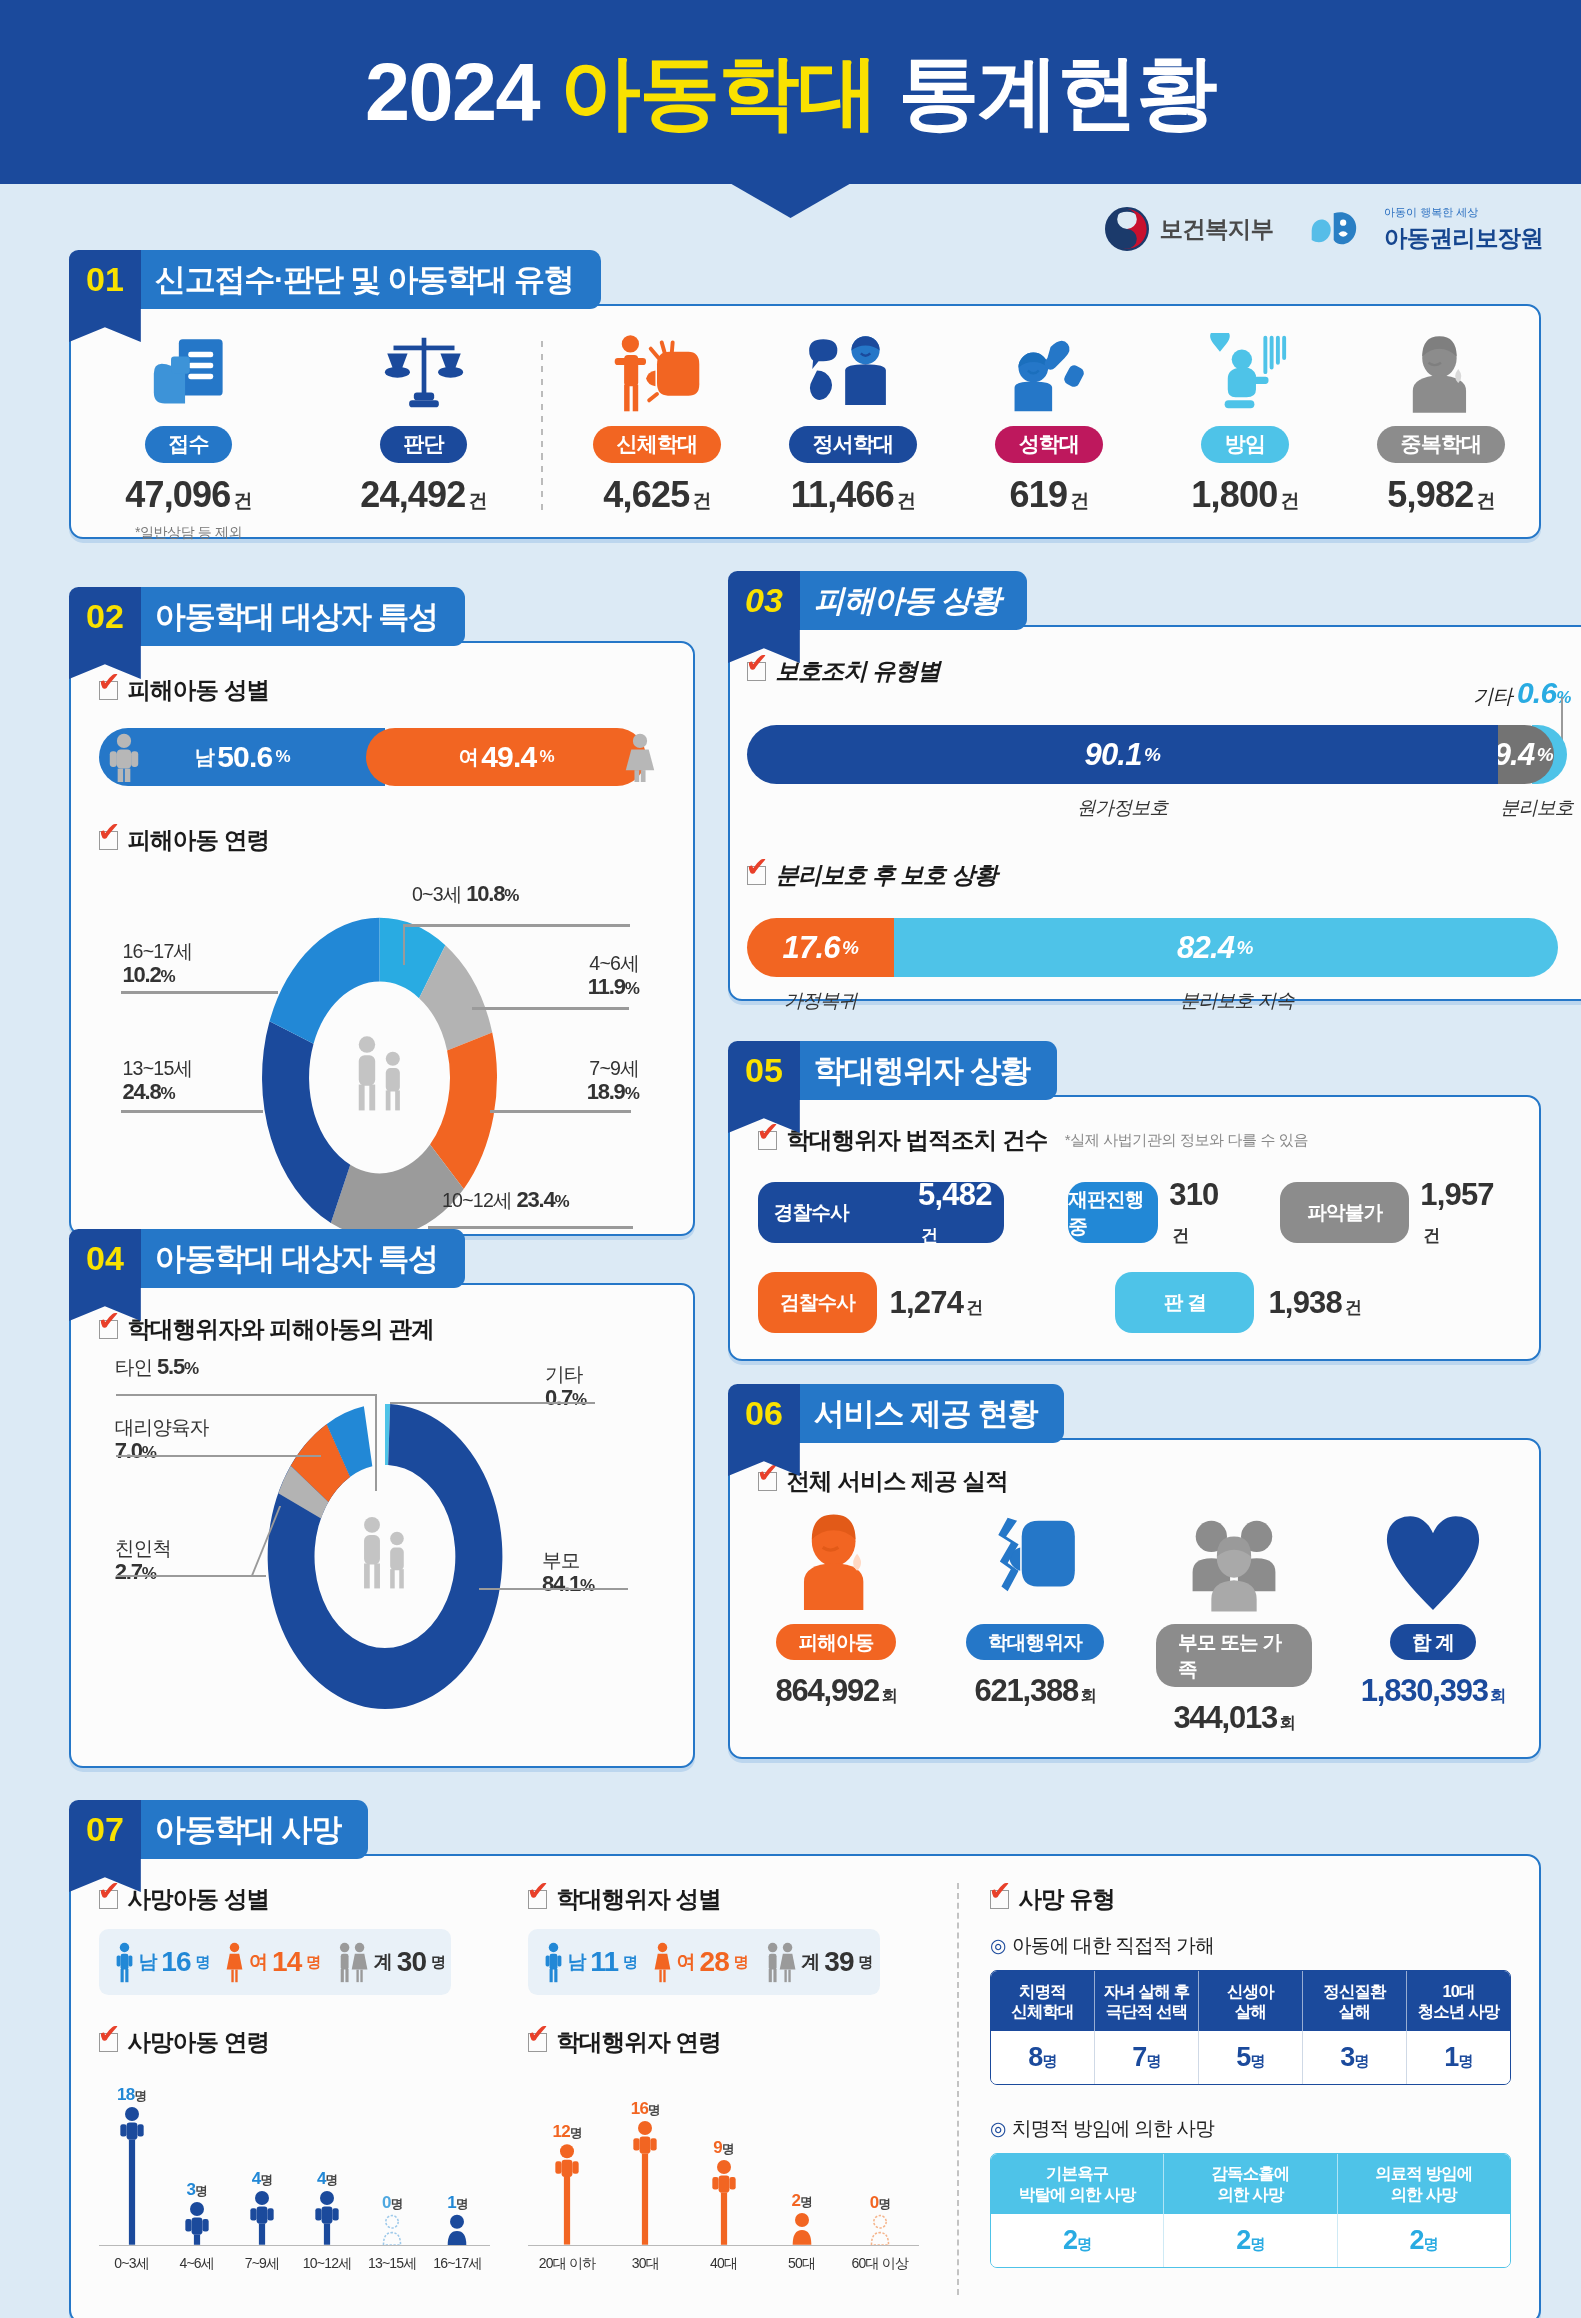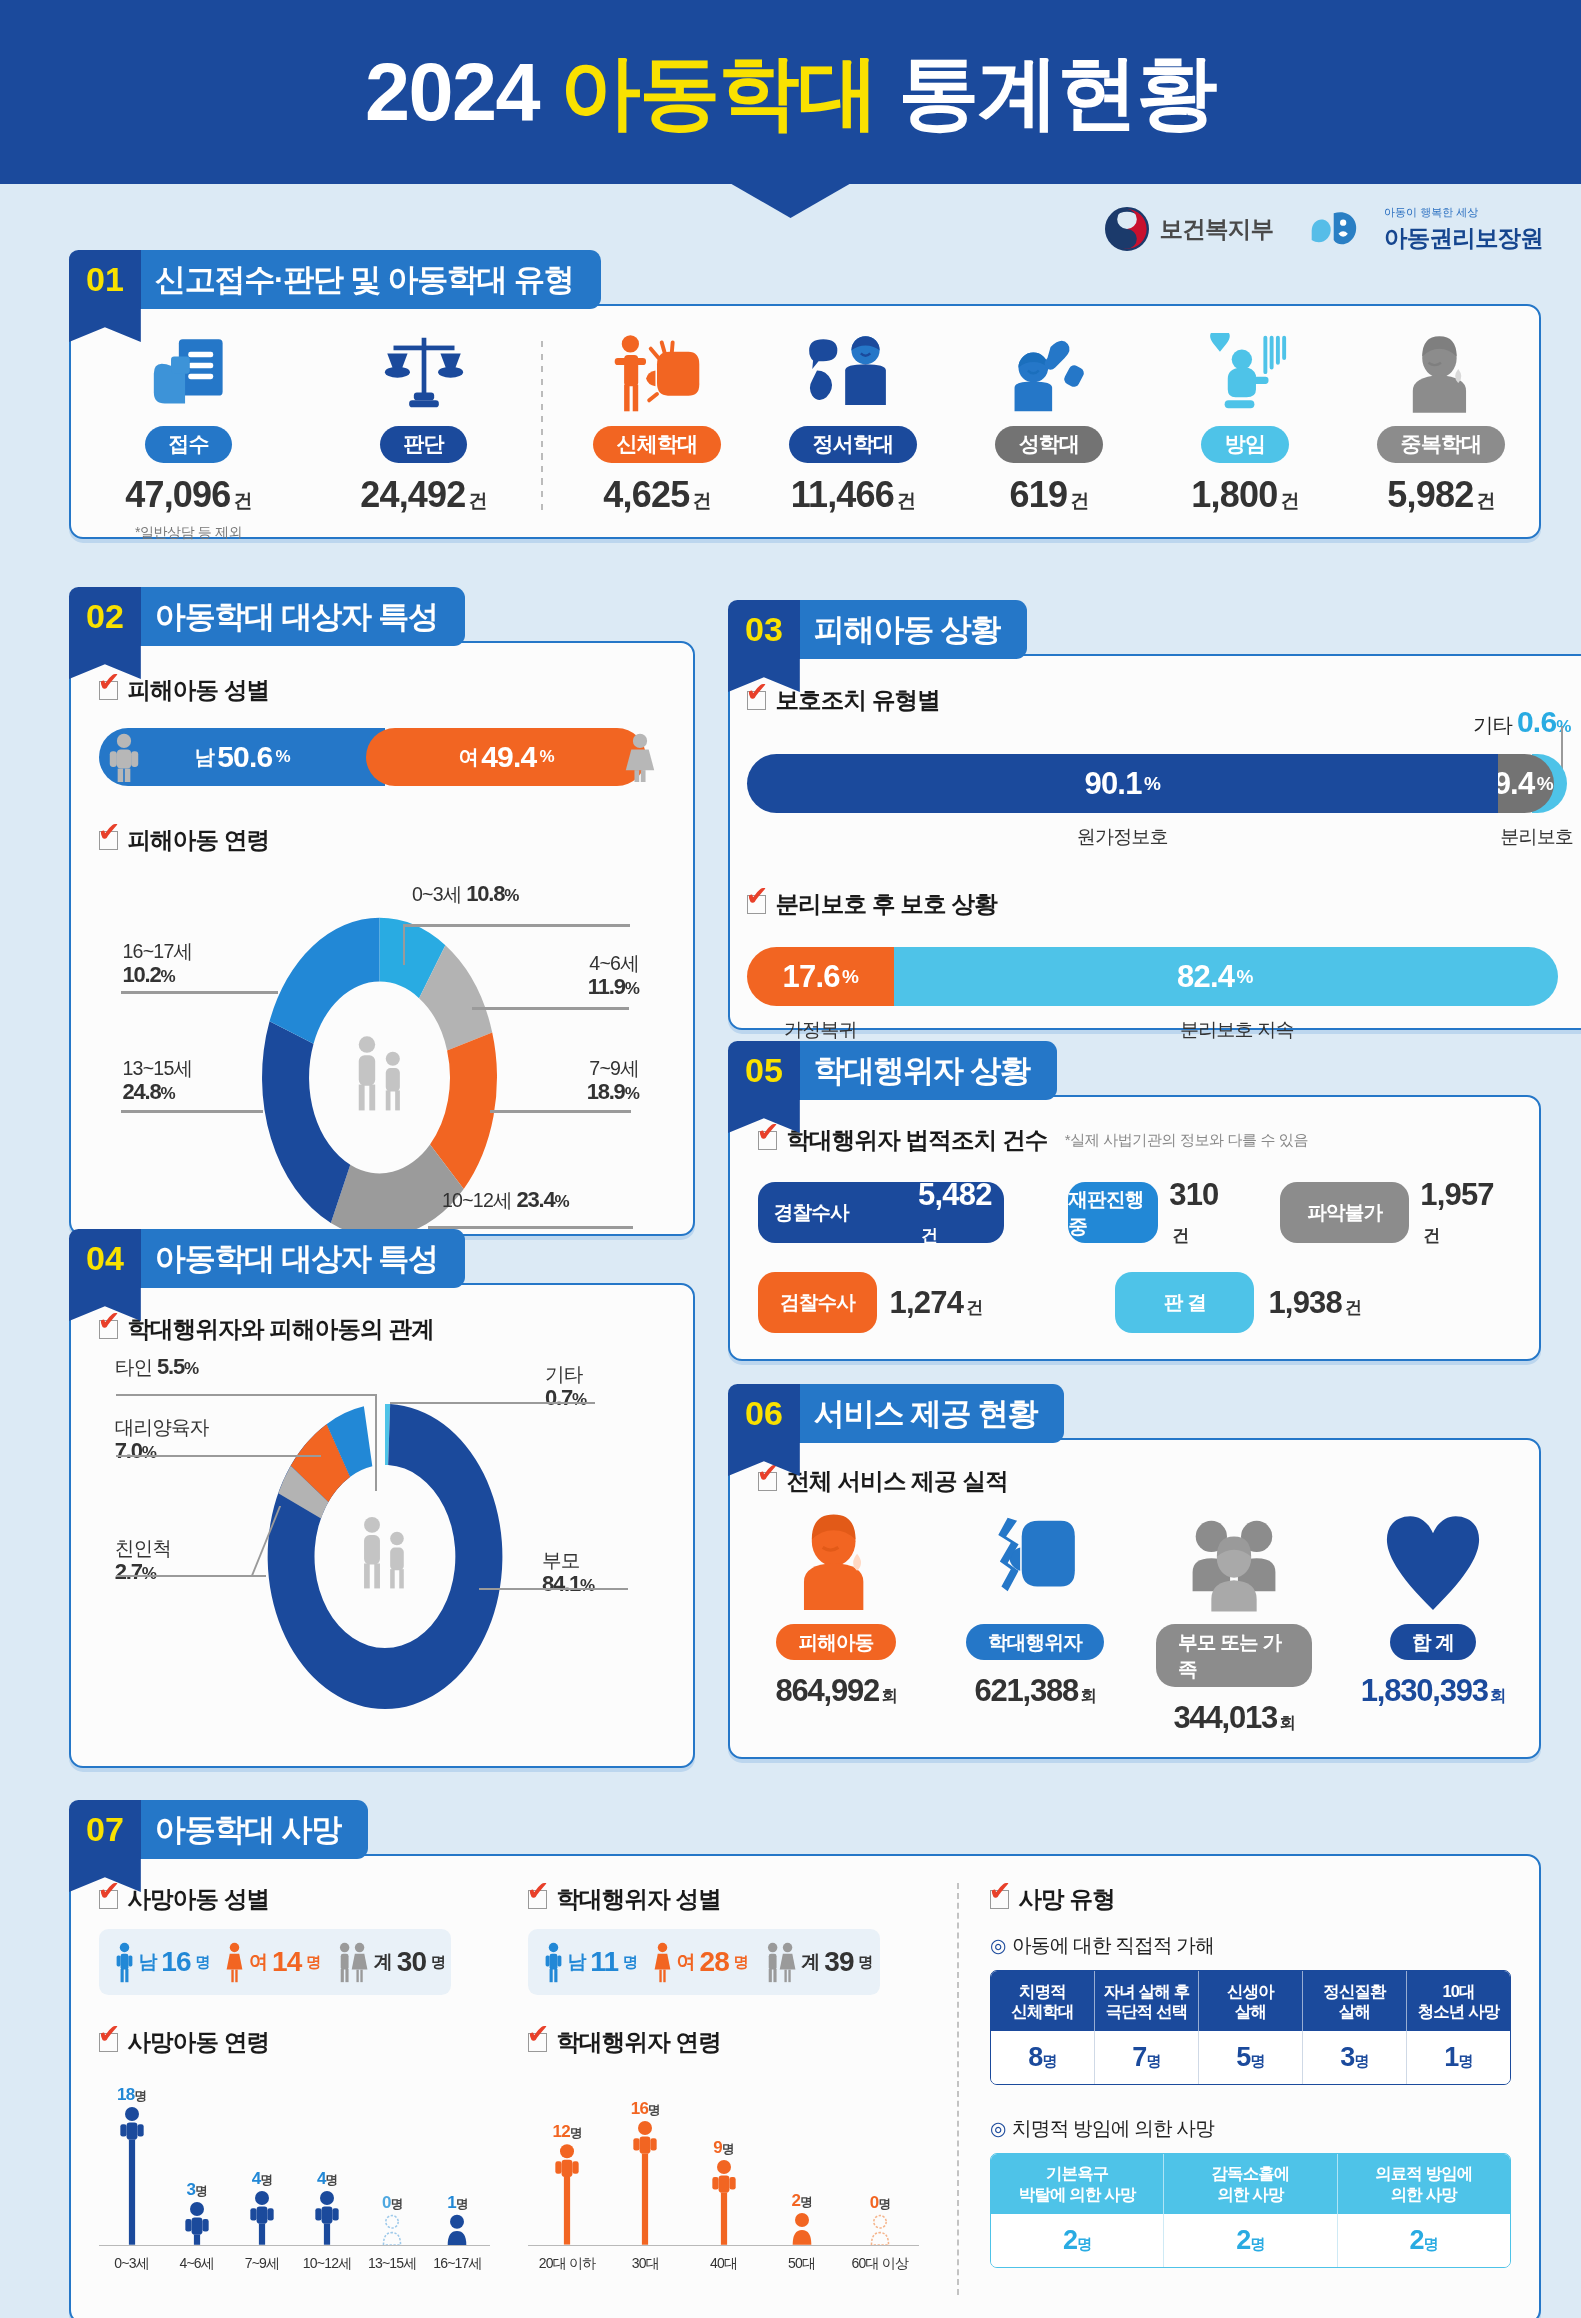--- a/index.html
+++ b/index.html
@@ -116,21 +116,21 @@
   .gicon { position: absolute; top: 4.7px; }
 
   .donut-wrap { position: relative; width: 564px; height: 407px; margin-top: 19px; }
   .donut { position: absolute; left: 163px; top: 38px; width: 235px; height: 329px; }
   .dlabel { position: absolute; font-size: 19.6px; color: #333; letter-spacing: -0.8px; line-height: 1.1; }
   .dlabel .v { font-size: 22px; font-weight: bold; letter-spacing: -1.2px; }
   .dlabel .p { font-size: 17px; font-weight: bold; }
   .dline { position: absolute; background: #9a9a9a; }
 
   
-  #sec3 { left: 728px; top: 600px; width: 813px; }
+  #sec3 { left: 728px; top: 571px; width: 813px; font-style: italic; }
   #sec3 .sec-body { width: 871px; height: 376px; padding: 28px 17px; }
   .sbar { display: flex; height: 59px; border-radius: 30px; overflow: visible; position: relative; }
   .sbar-seg { height: 59px; display: flex; align-items: center; justify-content: center;
               color: #fff; font-weight: bold; letter-spacing: -0.8px; position: relative; }
   .sbar-seg .big { font-size: 31px; }
   .sbar-seg .pct { font-size: 19px; margin-left: 2.3px; }
   .sbar-cap { display: flex; margin-top: 11px; font-size: 19px; color: #333; letter-spacing: -0.8px; }
   .etc-lab { position: absolute; right: 9.4px; top: -49px; font-size: 20.4px; color: #222; letter-spacing:-0.8px;}
   .etc-lab .v { color: #29abe2; font-size: 30px; font-weight: bold; }
   .etc-lab .p { color: #29abe2; font-size: 17px; font-weight: bold; }
@@ -328,21 +328,21 @@
           <div class="s1-icon">
             <svg width="94" height="83" viewBox="0 0 120 106">
               <circle cx="40" cy="44" r="19" fill="#2577c8"></circle>
               <path d="M21 44 a19 19 0 0 1 38 0 q-9 -7 -19 -7 q-10 0 -19 7" fill="#1b6fbd"></path>
               <path d="M33 48 q7 7 14 0" stroke="#1b6fbd" stroke-width="3" fill="none"></path>
               <path d="M16 70 q0 -8 24 -8 q24 0 24 8 l0 30 l-48 0 z" fill="#2577c8"></path>
               <path d="M62 18 q14 -14 22 -4 q6 8 -4 18 l-12 12 q-6 6 -12 0 q-4 -6 2 -12 z" fill="#2577c8"></path>
               <rect x="82" y="42" width="20" height="26" rx="7" transform="rotate(28 92 55)" fill="#2577c8"></rect>
             </svg>
           </div>
-          <div class="s1-pill" style="background:#737373">성학대</div>
+          <div class="s1-pill" style="background:#be185d">성학대</div>
           <div class="s1-val">
             <span>619</span><span class="u">건</span>
           </div>
         </div>
 
         <div class="s1-cell">
           <div class="s1-icon">
             <svg width="94" height="83" viewBox="0 0 120 106">
               <path d="M20 14 q-8 -10 -2 -16 q6 -5 10 2 q4 -7 10 -2 q6 6 -2 16 l-8 10 z" fill="#4ec3e8"></path>
               <circle cx="56" cy="34" r="13" fill="#4ec3e8"></circle>

